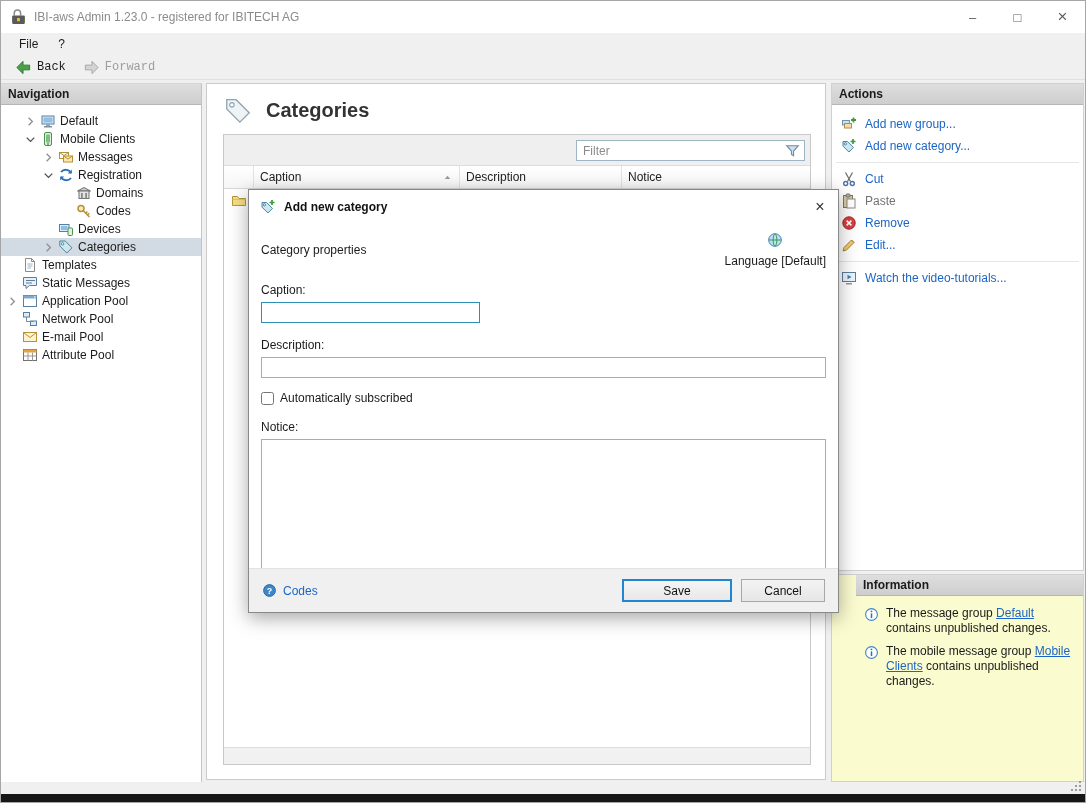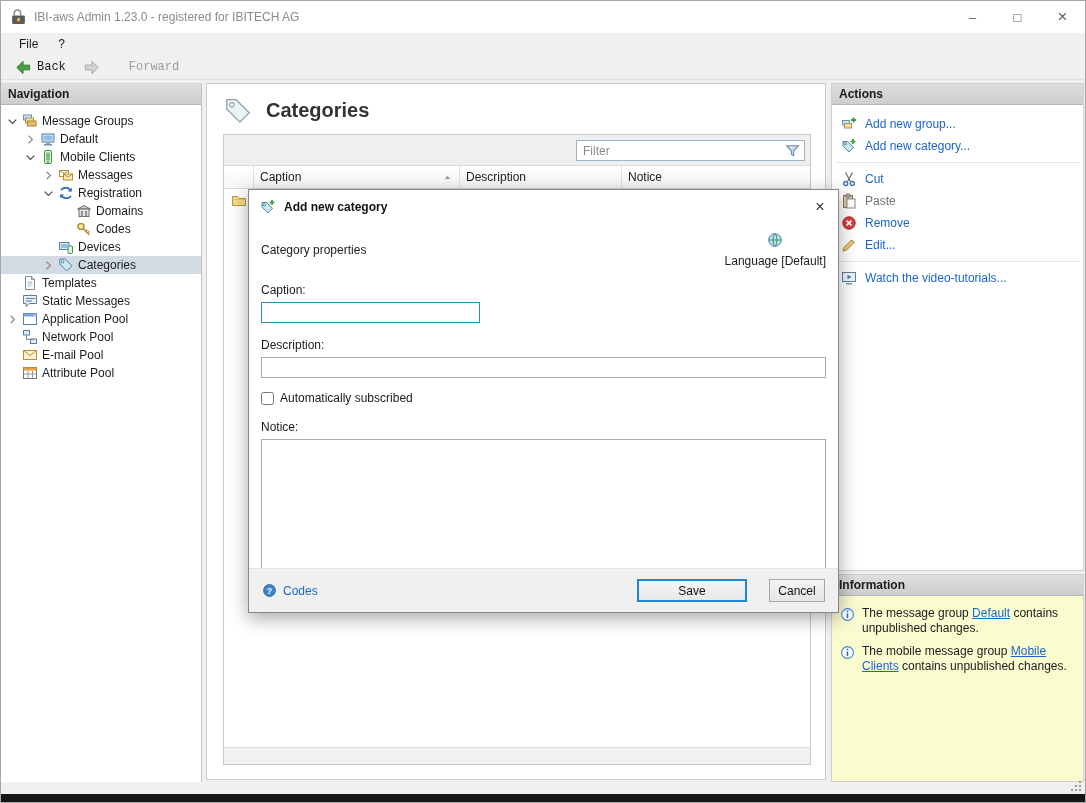--- a/index.html
+++ b/index.html
@@ -15,21 +15,21 @@
   .win-btn{width:45px;display:flex;align-items:center;justify-content:center;color:#5f5f5f;font-size:13px;cursor:pointer;}
   .win-btn.close{font-size:17px;}
 
   
   .menubar{position:absolute;top:32px;left:0;right:0;height:22px;display:flex;align-items:stretch;padding-left:8px;background:#f0f0f0;}
   .menu-item{display:flex;align-items:center;padding:0 10px;cursor:pointer;}
   .toolbar{position:absolute;top:54px;left:0;right:0;height:25px;display:flex;align-items:center;padding-left:7px;gap:3px;background:#f0f0f0;border-bottom:1px solid #e0e0e0;}
   .tool-btn{display:flex;align-items:center;gap:5px;padding:2px 7px;cursor:pointer;font-family:Liberation Mono, monospace;}
   .tool-btn .icon{width:17px;height:17px;}
   .tool-btn.disabled{cursor:default;}
-  .tool-btn.disabled .lbl{color:#9d9d9d;margin-left:24px;}
+  .tool-btn.disabled .lbl{color:#9d9d9d;}
 
   
   .icon{display:inline-flex;width:16px;height:16px;flex:none;}
   .icon svg{width:100%;height:100%;display:block;}
   .panel-header{height:21px;background:linear-gradient(#dedede,#cecece);border-bottom:1px solid #b5b5b5;
     font-weight:bold;display:flex;align-items:center;padding:0 7px;}
 
   
   .nav-panel{position:absolute;left:0;top:82px;width:201px;height:699px;background:#fff;border-right:1px solid #c4c4c4;border-top:1px solid #d6d6d6;}
   .tree{padding-top:7px;}
@@ -64,21 +64,21 @@
   
   .actions-panel{position:absolute;left:830px;top:82px;width:253px;height:488px;background:#fff;border:1px solid #d0d0d0;}
   .actions-body{padding-top:8px;}
   .action-item{height:22px;display:flex;align-items:center;gap:8px;padding:0 9px;cursor:pointer;}
   .a-label{color:#1b65c6;}
   .action-item.disabled{cursor:default;}
   .action-item.disabled .a-label{color:#737373;}
   .action-sep{border-top:1px solid #e6e6e6;margin:5px 4px;}
 
   
-  .info-panel{position:absolute;left:830px;top:573px;width:253px;height:208px;background:#fbfbd0;border:1px solid #d0d0d0;}
+  .info-panel{position:absolute;left:830px;top:573px;width:253px;height:208px;background:#fbfbd0;border:1px solid #d0d0d0;padding-left:24px;}
   .info-body{padding:2px 0;}
   .info-item{display:flex;gap:7px;padding:8px 9px 0 8px;line-height:15px;}
   .info-item .icon{width:15px;height:15px;margin-top:1px;}
   .info-link{color:#1b65c6;text-decoration:underline;cursor:pointer;}
 
   .grip{position:absolute;right:3px;bottom:10px;width:12px;height:12px;}
   .dark-strip{position:absolute;left:0;right:0;bottom:0;height:8px;background:#161616;}
 
   
   .dialog{position:absolute;left:247px;top:188px;width:591px;height:424px;background:#fff;border:1px solid #888;
@@ -95,21 +95,21 @@
   .caption-input{width:219px;border:1px solid #2e8fb4;}
   .desc-input{width:100%;}
   .check-row{margin-top:13px;display:flex;align-items:center;gap:6px;}
   .check-row input{width:13px;height:13px;}
   textarea.notice{width:100%;height:153px;border:1px solid #ababab;resize:none;outline:none;font:12px "Liberation Sans",sans-serif;padding:4px 5px;display:block;}
   .dlg-footer{position:absolute;left:0;right:0;bottom:0;height:44px;background:#f0f0f0;border-top:1px solid #e2e2e2;display:flex;align-items:center;padding:0 13px;}
   .help{display:flex;align-items:center;gap:6px;color:#1b65c6;cursor:pointer;}
   .help .icon{width:15px;height:15px;}
   .btn{height:23px;display:flex;align-items:center;justify-content:center;font:12px "Liberation Sans",sans-serif;cursor:pointer;color:#111;}
   .btn-save{width:110px;margin-left:auto;border:2px solid #2186cf;background:linear-gradient(#f5f5f5,#e8e8e8);}
-  .btn-cancel{width:56px;margin-left:22px;border:1px solid #a7a7a7;background:linear-gradient(#f3f3f3,#e6e6e6);}
+  .btn-cancel{width:84px;margin-left:9px;border:1px solid #a7a7a7;background:linear-gradient(#f3f3f3,#e6e6e6);}
 </style>
 </head>
 <body>
 
 <div class="window">
 
   <div class="titlebar">
     <span class="icon app">
         <svg viewBox="0 0 16 16">
           <path d="M4 6V4a3 3 0 0 1 6 0v2" fill="none" stroke="#8a8a8a" stroke-width="1.4"></path>
@@ -145,35 +145,20 @@
             <path d="M9.5 2.5L16 9l-6.5 6.5v-4h-7v-5h7z" fill="#d4d4d4" stroke="#a5a5a5"></path>
           </svg>
         </span>
       <span class="lbl">Forward</span>
     </div>
   </div>
 
   <div class="nav-panel">
     <div class="panel-header">Navigation</div>
     <div class="tree">
-        <div class="tree-row" style="padding-left: 4px;">
-          <span class="chev">
-            <svg viewBox="0 0 16 16">
-              <path d="M4 6l4 4 4-4" fill="none" stroke="#4d4d4d" stroke-width="1.4"></path>
-            </svg>
-          </span>
-          <span class="icon">
-            <svg viewBox="0 0 16 16">
-              <rect x="1.5" y="2" width="8" height="5" fill="#cde4f0" stroke="#6b93ad"></rect>
-              <rect x="3.5" y="5" width="8" height="5" fill="#f2deaa" stroke="#ad8f4a"></rect>
-              <rect x="5.5" y="8" width="8.5" height="5" fill="#e9bd62" stroke="#a5823d"></rect>
-            </svg>
-          </span>
-          <span class="tree-label">Message Groups</span>
-        </div>
         <div class="tree-row" style="padding-left: 22px;">
           <span class="chev">
             <svg viewBox="0 0 16 16">
               <path d="M6 4l4 4-4 4" fill="none" stroke="#8f8f8f" stroke-width="1.4"></path>
             </svg>
           </span>
           <span class="icon">
             <svg viewBox="0 0 16 16">
               <rect x="2" y="3" width="12" height="8" fill="#dcebf7" stroke="#5a7f9e"></rect>
               <rect x="3.5" y="4.5" width="9" height="5" fill="#8cc0e8"></rect>

